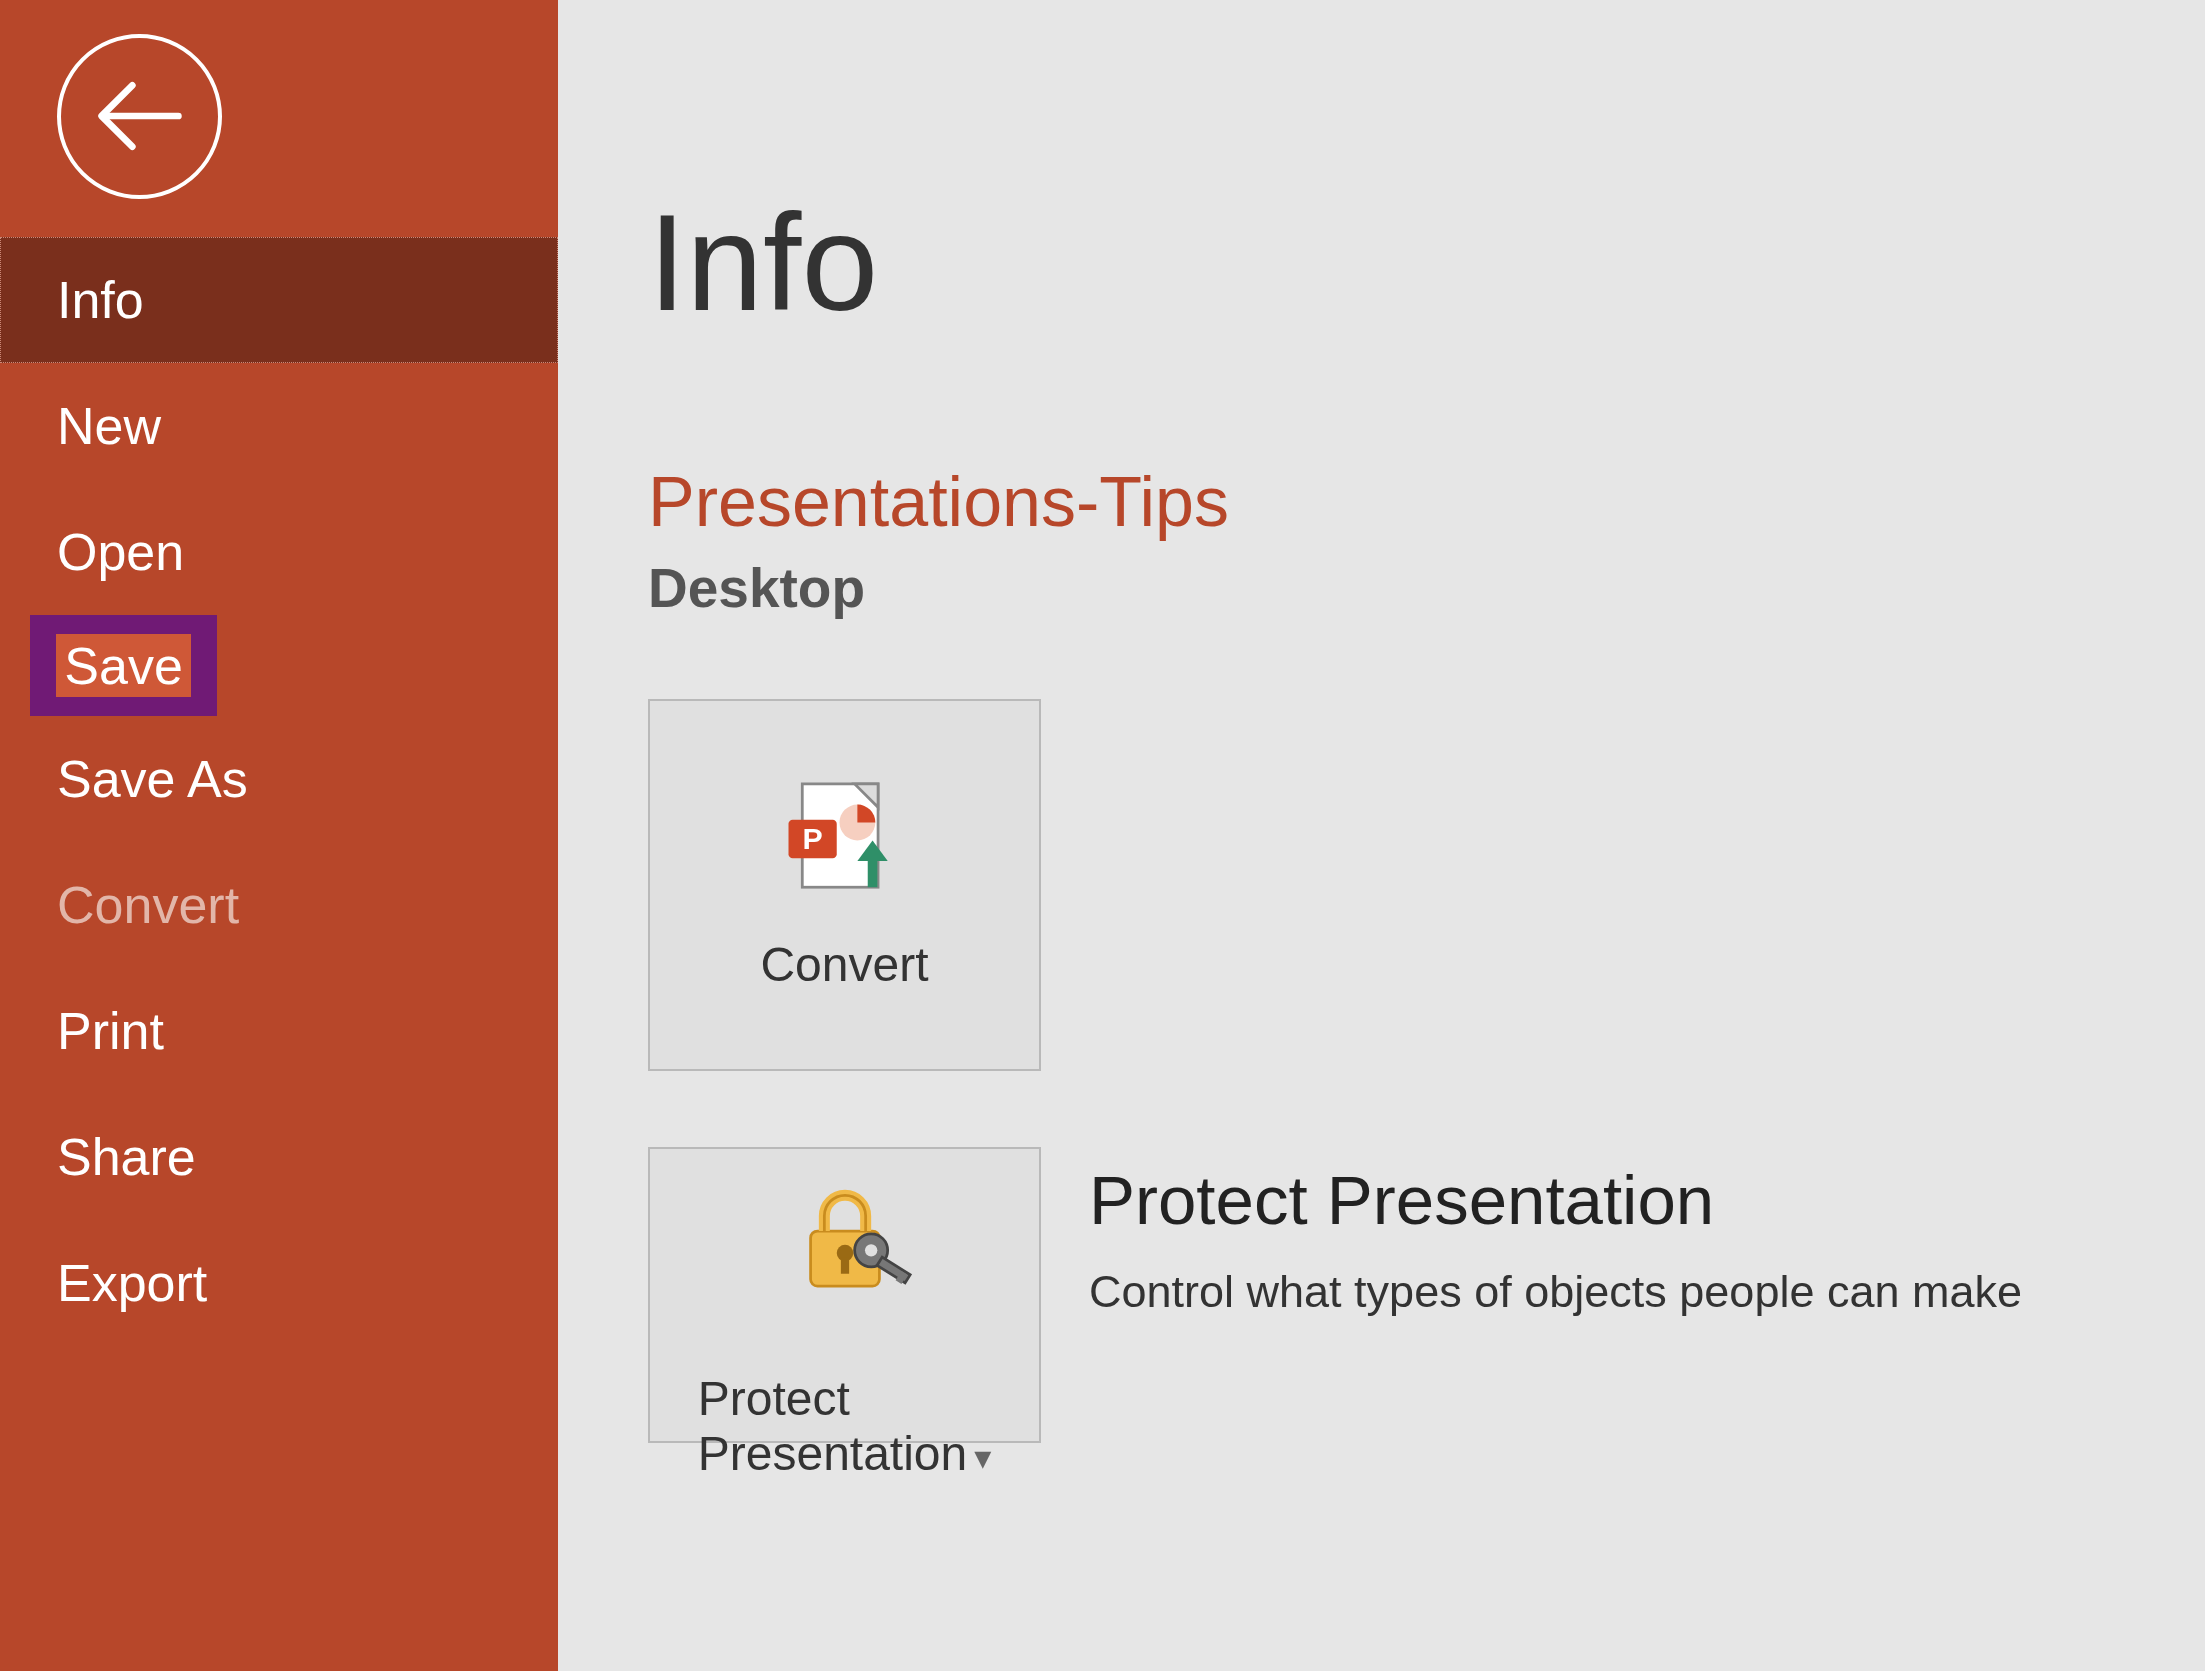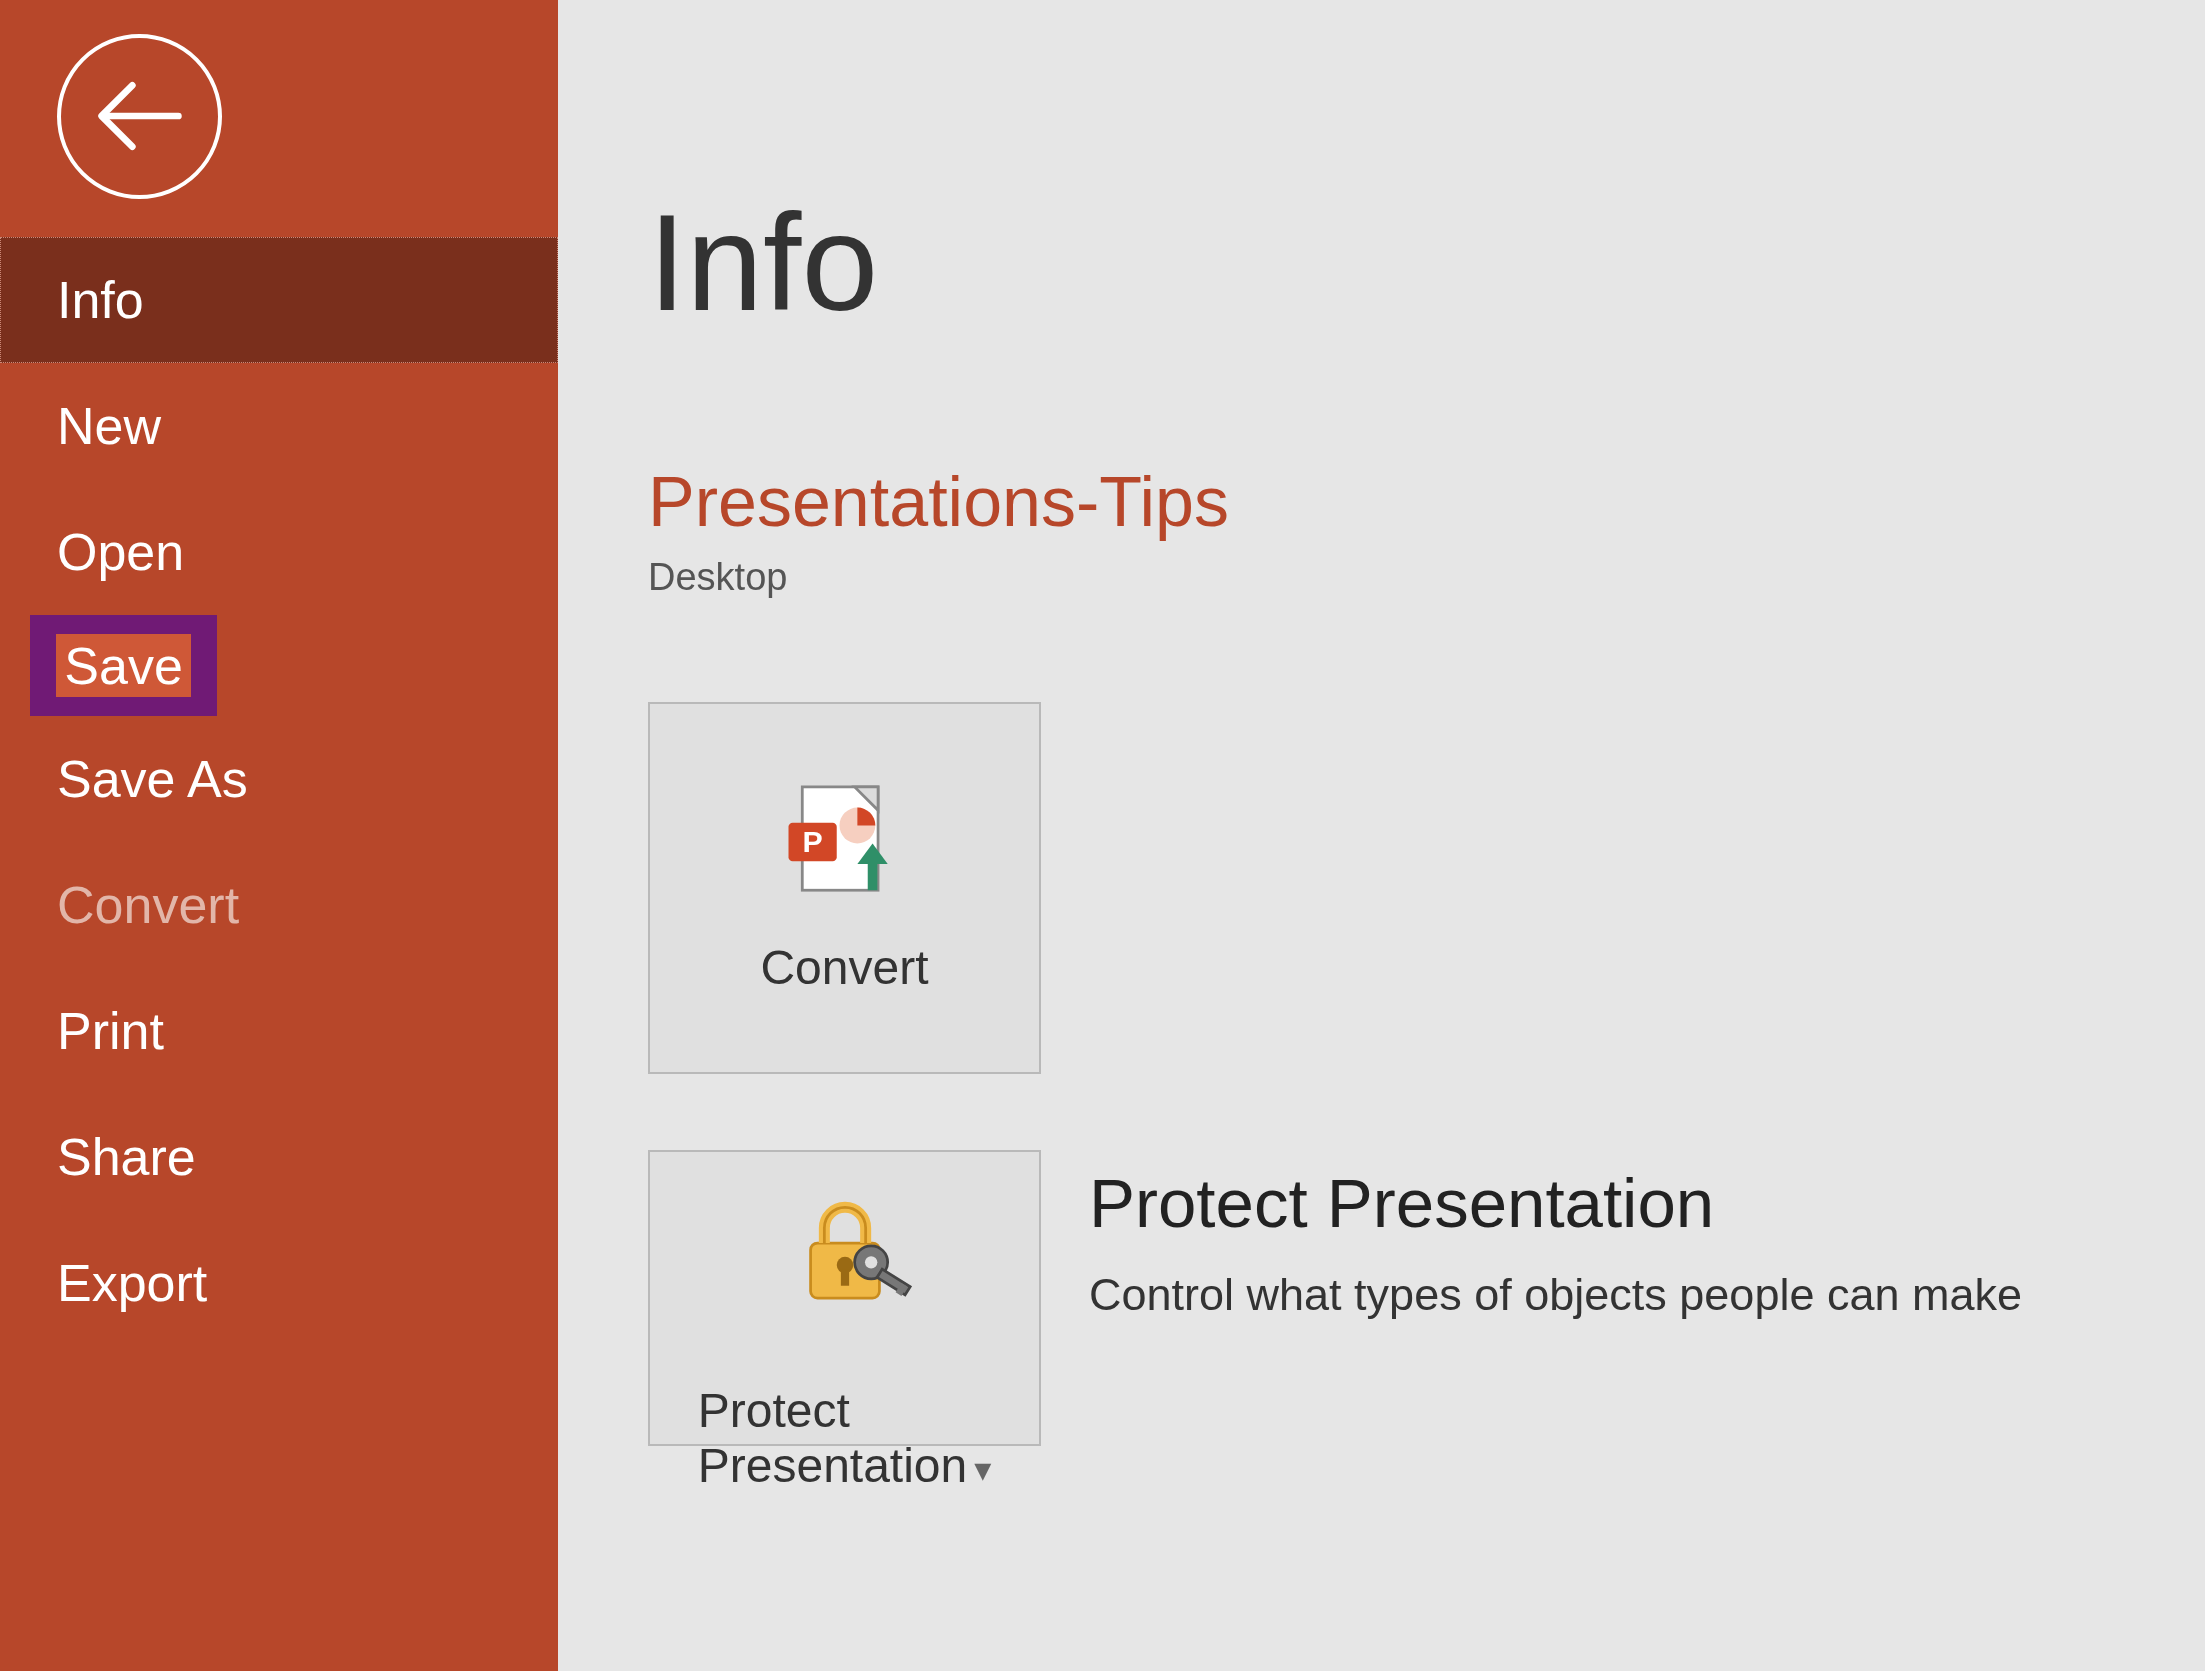--- a/index.html
+++ b/index.html
@@ -86,24 +86,24 @@
     margin-bottom: 131px;
     line-height: 1;
   }
   .doc-title {
     font-size: 70px;
     font-weight: 300;
     color: #b7472a;
     margin-bottom: 13.8px;
   }
   .doc-location {
-    font-size: 38px;
-    font-weight: 400;
+    font-size: 55px;
+    font-weight: 700;
     color: #555555;
-    margin-bottom: 103px;
+    margin-bottom: 79px;
   }
   .section {
     display: flex;
     align-items: flex-start;
     gap: 48px;
     margin-bottom: 76px;
   }
   .action-tile {
     width: 393px;
     height: 372px;
@@ -115,21 +115,21 @@
     align-items: center;
     justify-content: center;
     gap: 34px;
     cursor: pointer;
     flex-shrink: 0;
   }
   .action-tile.partial {
     height: 296px;
     min-height: 296px;
     justify-content: flex-start;
-    padding-top: 36px;
+    padding-top: 27px;
     gap: 20.7px;
   }
   .tile-label {
     font-size: 48px;
     font-weight: 400;
     color: #333333;
     text-align: left;
     line-height: 1.15;
     white-space: pre-line;
   }

